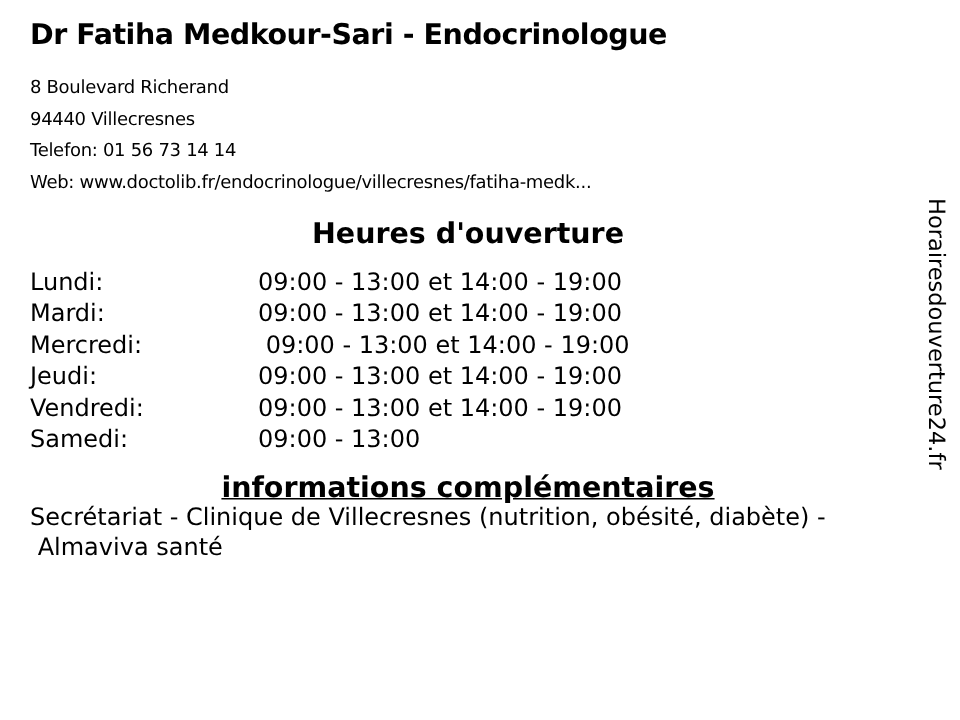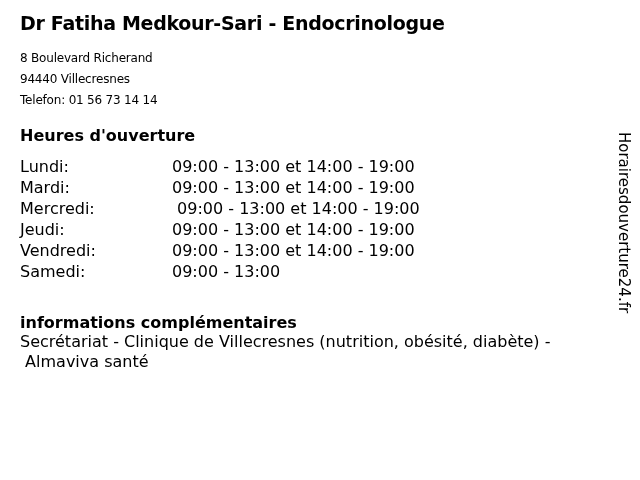--- a/index.html
+++ b/index.html
@@ -28,23 +28,24 @@
     letter-spacing: -0.3px;
   }
   .contact-block {
     margin-top: 14px;
     font-size: 12px;
     line-height: 21px;
     letter-spacing: -0.2px;
   }
   .section-heading {
     margin: 0;
-    font-size: 16px;
+    font-size: 19px;
     line-height: 19px;
     font-weight: bold;
+    text-align: center;
   }
   .hours-heading {
     margin-top: 15px;
   }
   .hours-table {
     margin-top: 11px;
     font-size: 16px;
     line-height: 21px;
   }
   .hours-row {
@@ -52,21 +53,22 @@
   }
   .hours-day {
     width: 120px;
     flex: 0 0 120px;
   }
   .hours-value {
     white-space: pre-wrap;
     margin-left: 32px;
   }
   .info-heading {
-    margin-top: 31px;
+    margin-top: 13px;
+    text-decoration: underline;
   }
   .info-text {
     font-size: 16px;
     line-height: 20px;
     white-space: pre-wrap;
     max-width: 585px;
   }
   .watermark {
     position: absolute;
     top: 132px;
@@ -82,20 +84,21 @@
 
 <div class="page">
   <div class="content">
 
     <h1 class="page-title">Dr Fatiha Medkour-Sari - Endocrinologue</h1>
 
     <div class="contact-block">
       <div>8 Boulevard Richerand</div>
       <div>94440 Villecresnes</div>
       <div><span>Telefon:</span> <span>01 56 73 14 14</span></div>
+      <div><span>Web:</span> <span>www.doctolib.fr/endocrinologue/villecresnes/fatiha-medk...</span></div>
     </div>
 
     <h2 class="section-heading hours-heading">Heures d'ouverture</h2>
 
     <div class="hours-table">
       <div class="hours-row">
         <span class="hours-day">Lundi:</span>
         <span class="hours-value">09:00 - 13:00 et 14:00 - 19:00</span>
       </div>
       <div class="hours-row">

